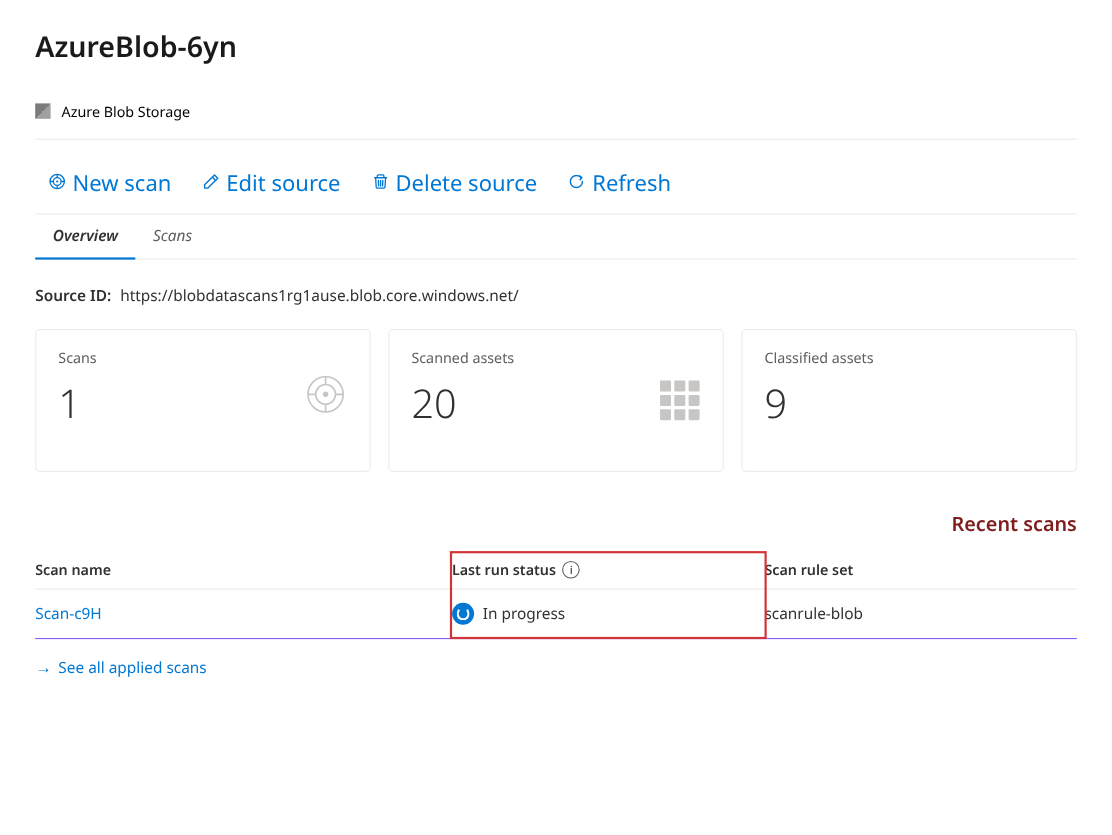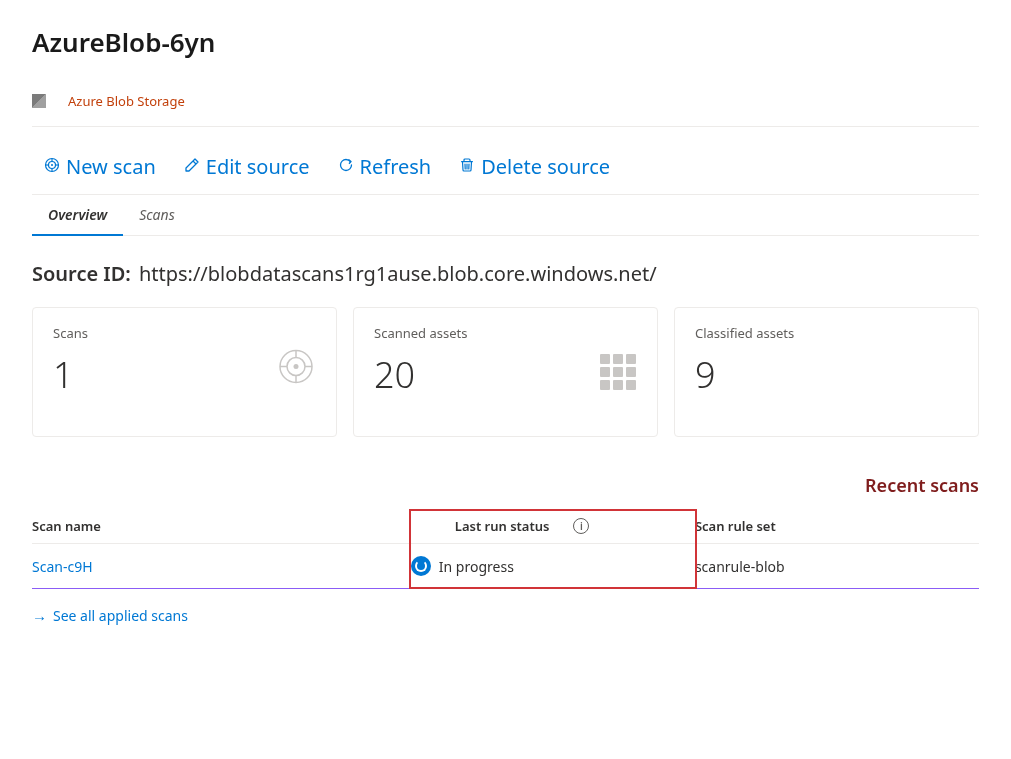--- a/index.html
+++ b/index.html
@@ -15,22 +15,22 @@
     .page-title {
       font-size: 26px;
       font-weight: 600;
       color: #1a1a1a;
       margin-bottom: 20px;
     }
 
     .page-subtitle {
       display: flex;
       align-items: center;
-      gap: 18px;
-      color: #c2410c;
+      gap: 6px;
+      color: #000000;
       font-size: 13px;
       margin-bottom: 16px;
       margin-top: 32px;
     }
 
     hr.divider {
       border: none;
       border-top: 1px solid #edebe9;
       margin-bottom: 12px;
     }
@@ -91,21 +91,21 @@
       color: #323130;
       font-weight: 600;
       border-bottom: 2px solid #0078d4;
     }
 
     .source-id-row {
       display: flex;
       align-items: center;
       gap: 8px;
       margin-bottom: 20px;
-      font-size: 20px;
+      font-size: 14px;
     }
 
     .source-id-label {
       font-weight: 600;
       color: #323130;
     }
 
     .source-id-value {
       color: #323130;
     }
@@ -208,22 +208,21 @@
       animation: spin 1s linear infinite;
     }
 
     @keyframes spin {
       to { transform: rotate(360deg); }
     }
 
     .last-run-header {
       display: flex;
       align-items: center;
-      gap: 24px;
-      padding-left: 44px;
+      gap: 6px;
     }
 
     .info-icon {
       width: 16px;
       height: 16px;
       border-radius: 50%;
       border: 1px solid #605e5c;
       color: #605e5c;
       font-size: 10px;
       display: inline-flex;
@@ -308,39 +307,39 @@
         <path d="M11 2L14 5L5 14H2V11L11 2Z" stroke="#0078d4" stroke-width="1.3" stroke-linejoin="round"></path>
         <line x1="9" y1="4" x2="12" y2="7" stroke="#0078d4" stroke-width="1.3"></line>
       </svg>
     </span>
     <span>Edit source</span>
   </button>
 
   <button class="toolbar-btn">
     <span class="icon">
       <svg width="16" height="16" viewBox="0 0 16 16" fill="none">
-        <path d="M13.5 8C13.5 11.0376 11.0376 13.5 8 13.5C4.96243 13.5 2.5 11.0376 2.5 8C2.5 4.96243 4.96243 2.5 8 2.5C9.87 2.5 11.53 3.41 12.57 4.82" stroke="#0078d4" stroke-width="1.3" stroke-linecap="round"></path>
-        <polyline points="10.5,2.5 13,4.5 11,6.8" fill="none" stroke="#0078d4" stroke-width="1.3" stroke-linejoin="round"></polyline>
-      </svg>
-    </span>
-    <span>Refresh</span>
-  </button>
-
-  <button class="toolbar-btn">
-    <span class="icon">
-      <svg width="16" height="16" viewBox="0 0 16 16" fill="none">
         <rect x="2" y="4" width="12" height="1.2" fill="#0078d4" rx="0.6"></rect>
         <path d="M5 4V3C5 2.4 5.4 2 6 2H10C10.6 2 11 2.4 11 3V4" stroke="#0078d4" stroke-width="1.2"></path>
         <path d="M3.5 5L4 13C4 13.6 4.4 14 5 14H11C11.6 14 12 13.6 12 13L12.5 5" stroke="#0078d4" stroke-width="1.2" stroke-linecap="round"></path>
         <line x1="8" y1="7" x2="8" y2="12" stroke="#0078d4" stroke-width="1.2" stroke-linecap="round"></line>
         <line x1="6" y1="7" x2="6.2" y2="12" stroke="#0078d4" stroke-width="1.2" stroke-linecap="round"></line>
         <line x1="10" y1="7" x2="9.8" y2="12" stroke="#0078d4" stroke-width="1.2" stroke-linecap="round"></line>
       </svg>
     </span>
     <span>Delete source</span>
+  </button>
+
+  <button class="toolbar-btn">
+    <span class="icon">
+      <svg width="16" height="16" viewBox="0 0 16 16" fill="none">
+        <path d="M13.5 8C13.5 11.0376 11.0376 13.5 8 13.5C4.96243 13.5 2.5 11.0376 2.5 8C2.5 4.96243 4.96243 2.5 8 2.5C9.87 2.5 11.53 3.41 12.57 4.82" stroke="#0078d4" stroke-width="1.3" stroke-linecap="round"></path>
+        <polyline points="10.5,2.5 13,4.5 11,6.8" fill="none" stroke="#0078d4" stroke-width="1.3" stroke-linejoin="round"></polyline>
+      </svg>
+    </span>
+    <span>Refresh</span>
   </button>
 </div>
 
 <hr class="divider2">
 
 <div class="tabs">
   <button class="tab active">
     <span>Overview</span>
   </button>
   <button class="tab">

